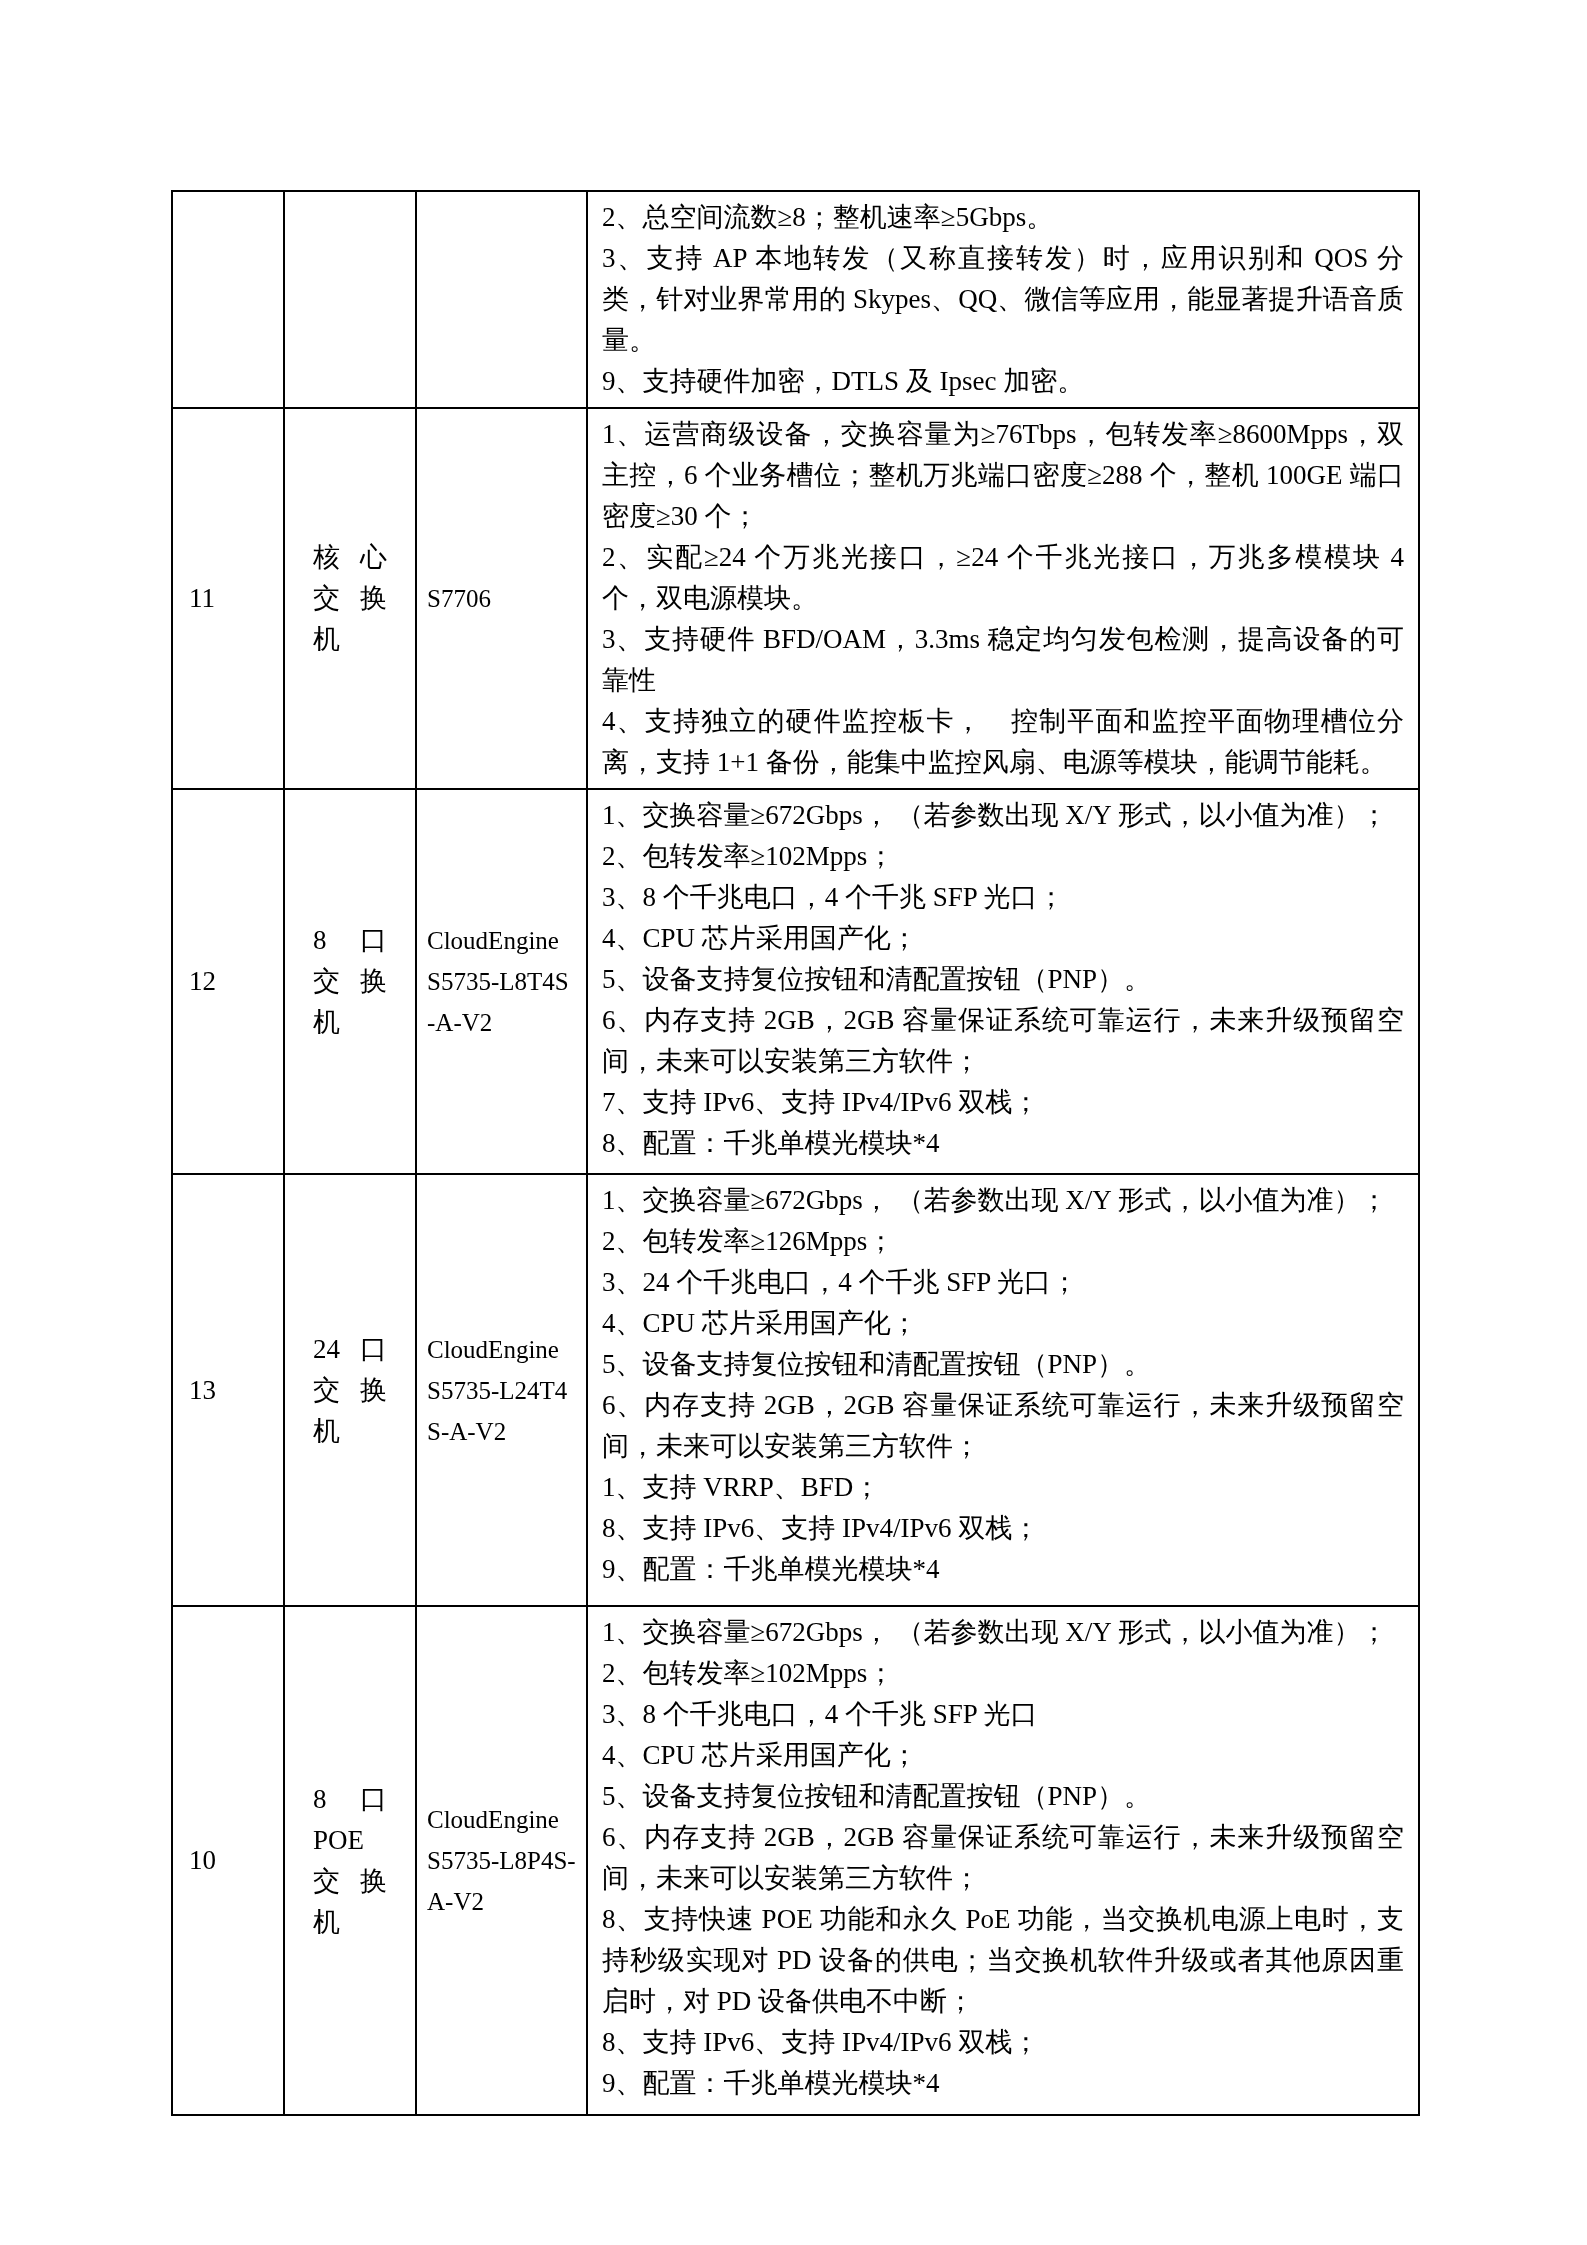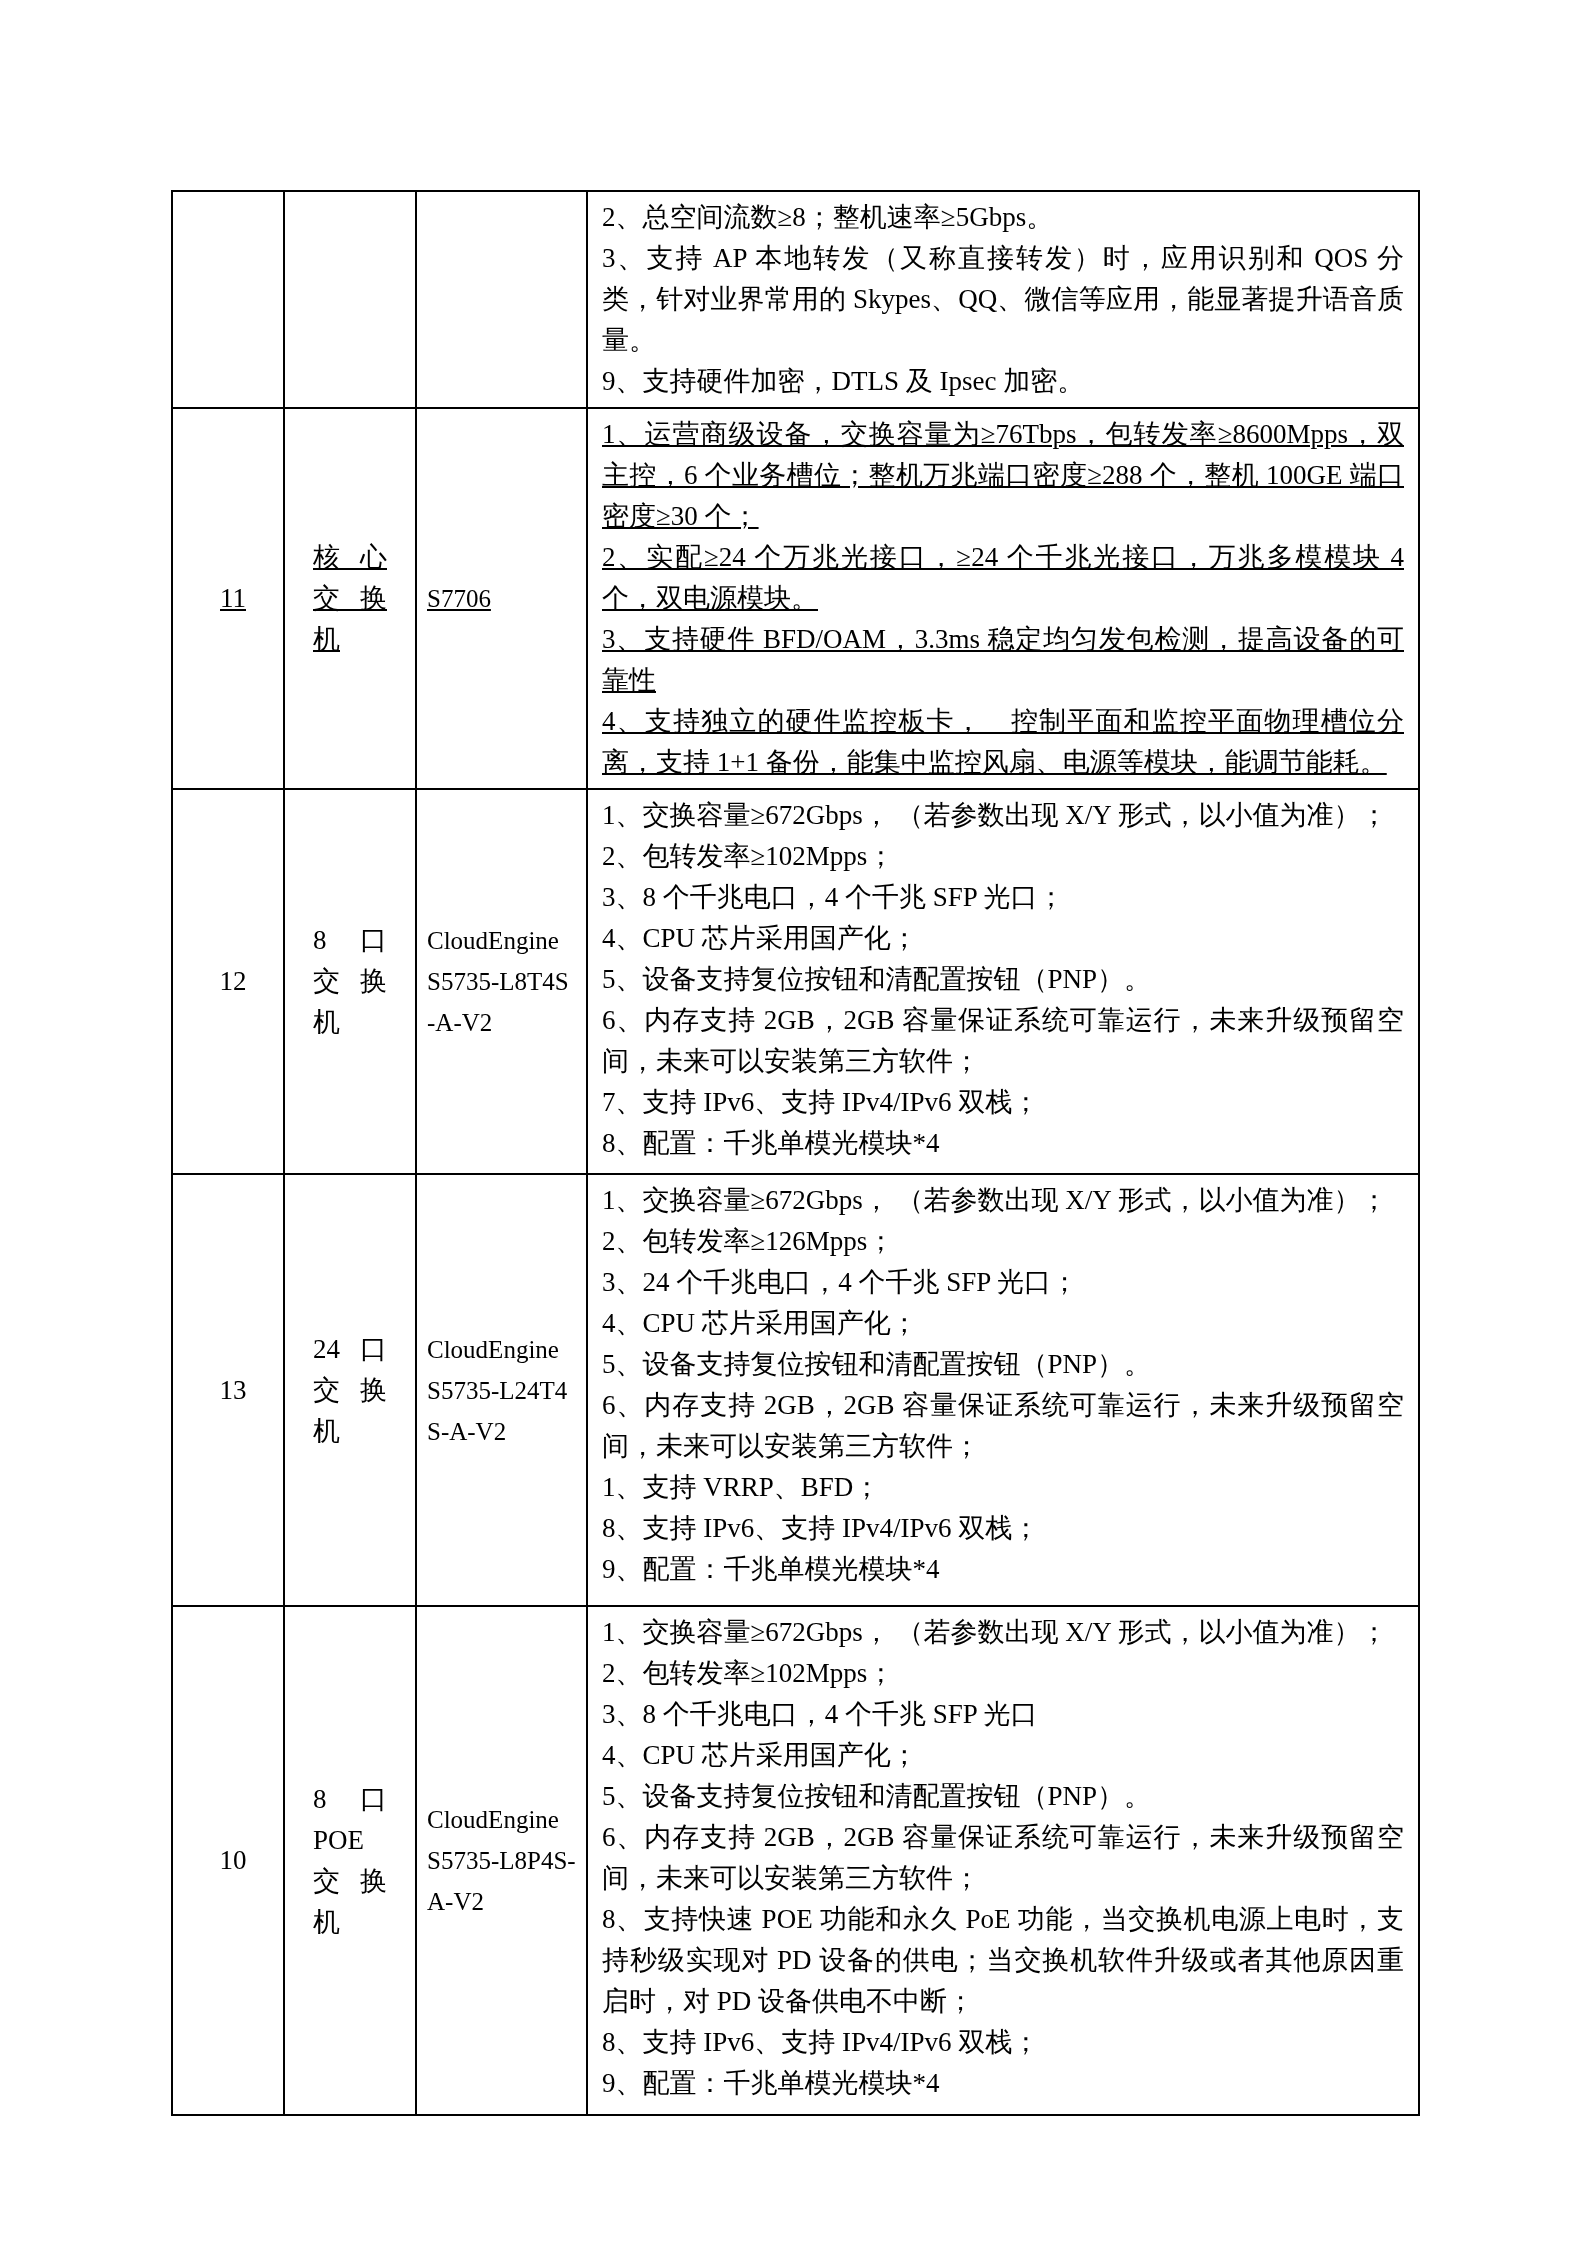--- a/index.html
+++ b/index.html
@@ -25,21 +25,21 @@
     font-size:27px;
     line-height:41px;
     overflow:hidden;
   }
   .col-no{width:112px;}
   .col-name{width:132px;}
   .col-model{width:171px;}
   .col-specs{width:832px;}
   td.cell-no{
     padding:0 6px 0 16px;
-    text-align:center;
+    text-align:left;
   }
   td.cell-name{
     padding:0 28px;
     text-align:justify;
     text-align-last:left;
   }
   td.cell-model{
     padding:0 10px;
     font-size:25px;
     word-break:break-all;
@@ -50,21 +50,21 @@
     padding:5px 14px 5px 14px;
     text-align:left;
   }
   .spec-line{
     margin:0;
     padding:0;
     text-align:justify;
     text-align-last:left;
   }
   tr.row-0 td{height:170px;}
-  tr.row-1 td{height:334px;text-decoration:underline;}
+  tr.row-1 td{height:334px;}
   tr.row-2 td{height:373px;}
   tr.row-3 td{height:420px;}
   tr.row-4 td{height:497px;}
 </style>
 </head>
 <body>
 
 <div class="page">
   <table class="spec-table">
     <colgroup>

